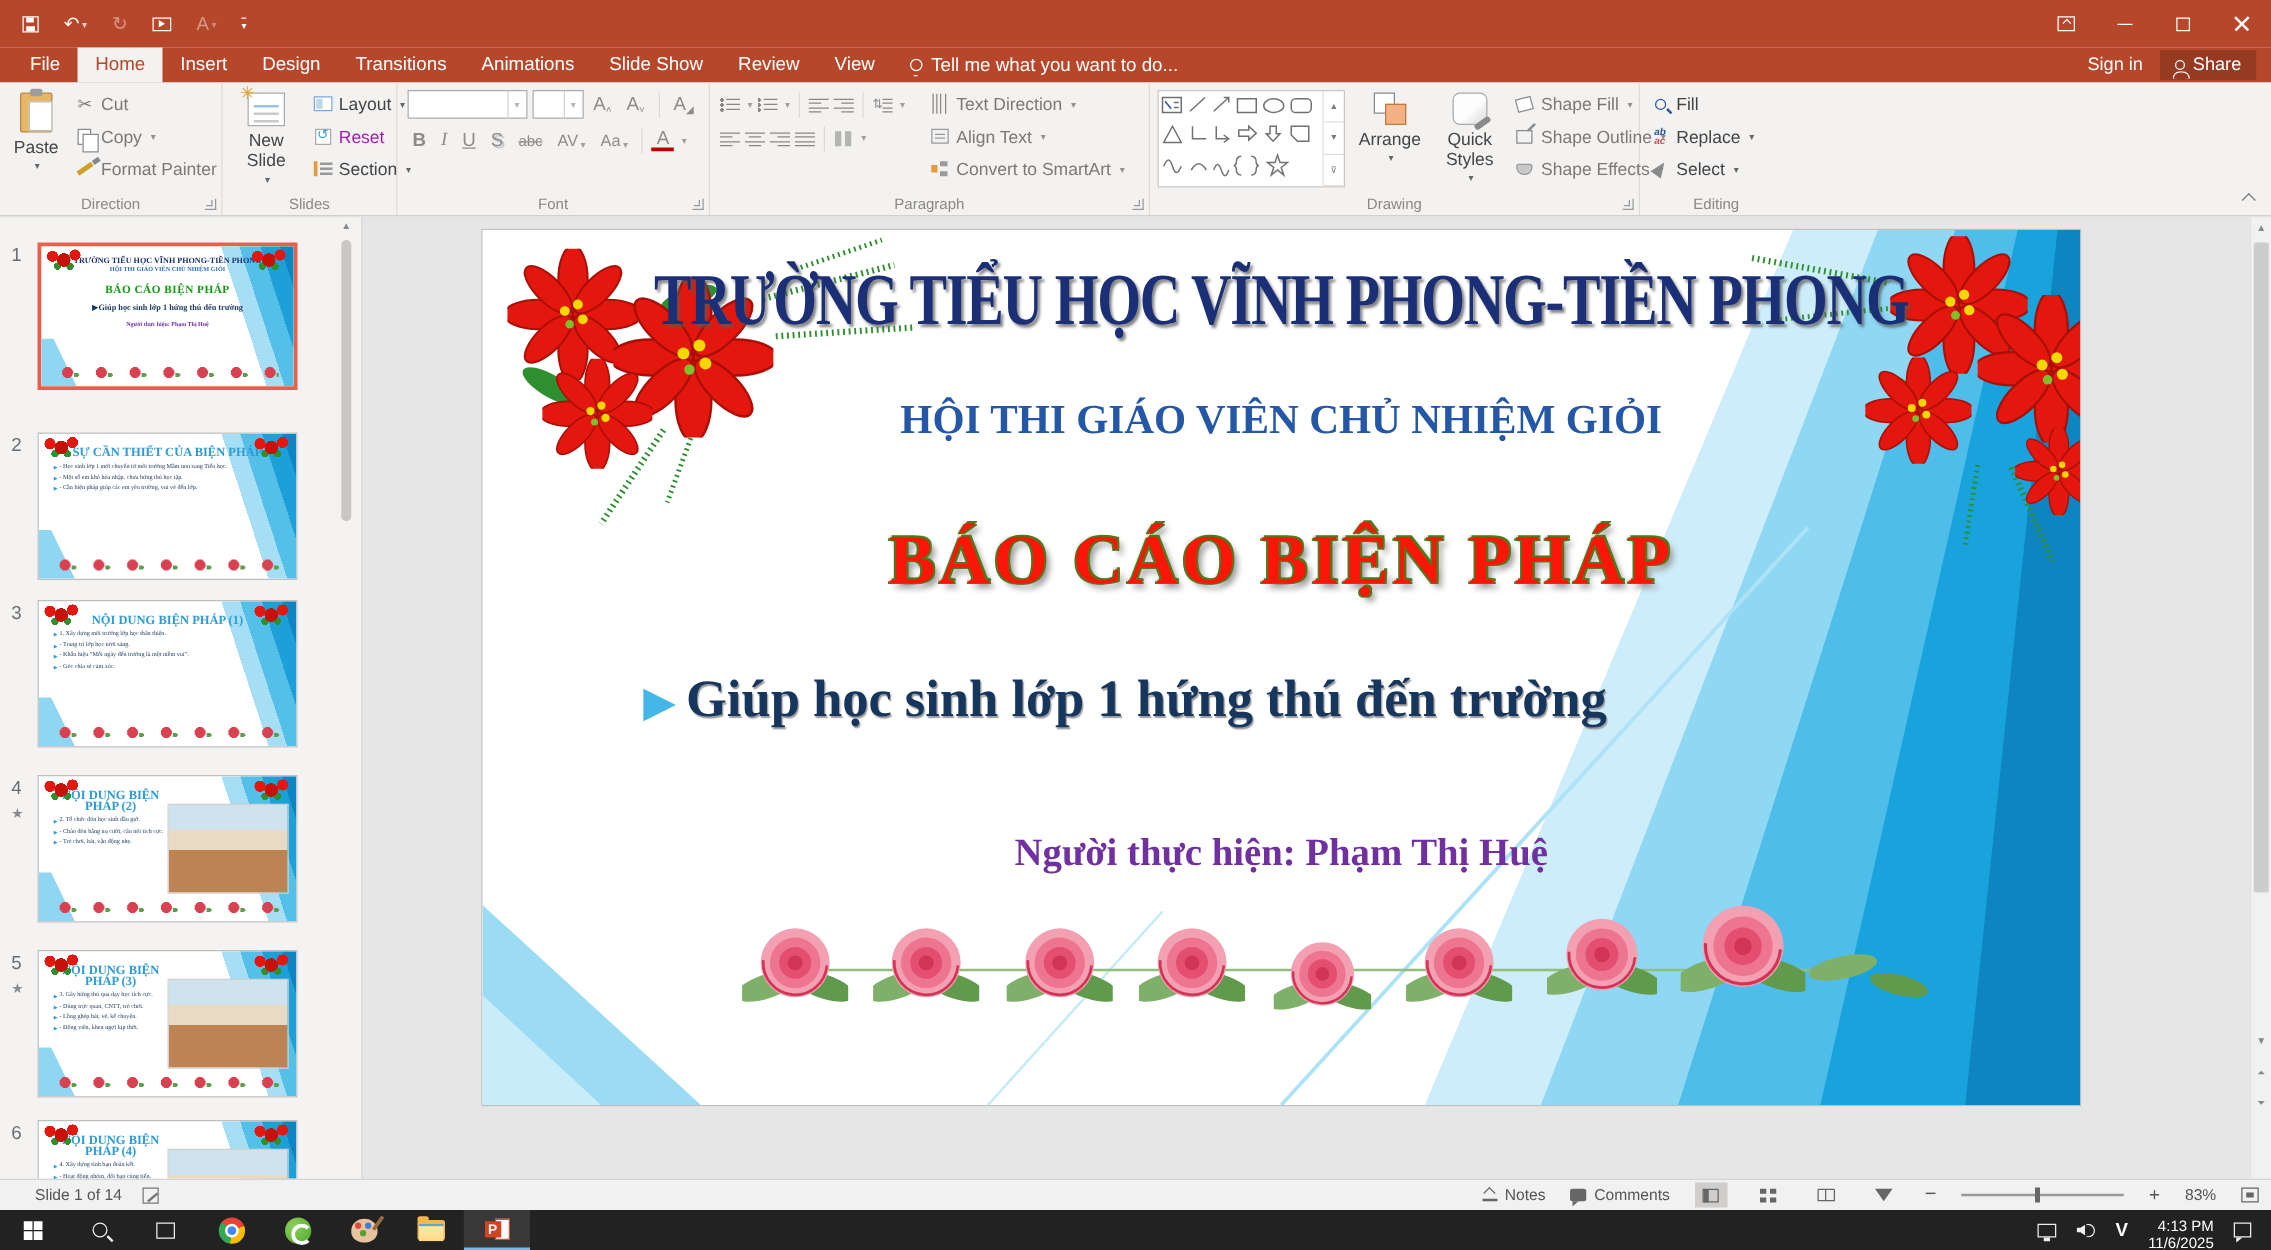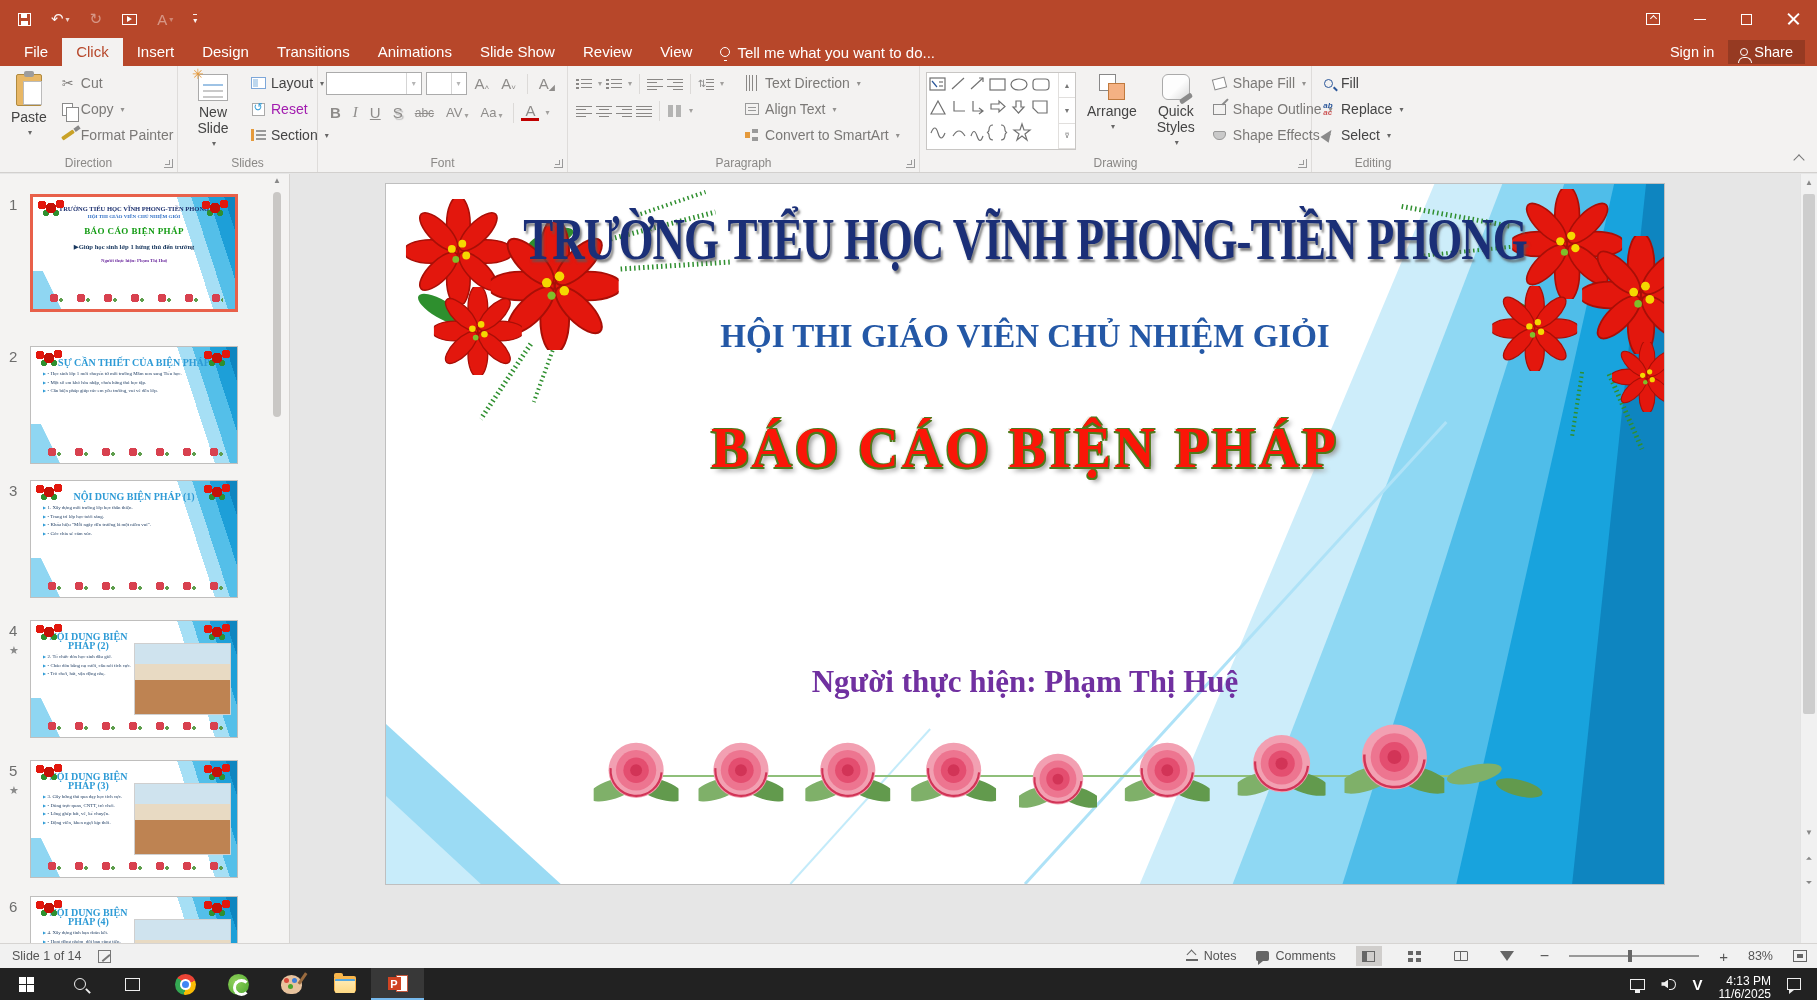--- a/index.html
+++ b/index.html
@@ -217,21 +217,21 @@
   .notes-pane span { font-size:15px; color:#7b7b7b; }
 
   .v-scroll { position:absolute; right:0; top:0; bottom:0; width:17px; background:#F1F1F1; border-left:1px solid #E3E3E3; }
   .vs-btn { position:absolute; left:0; width:16px; height:17px; display:flex; align-items:center; justify-content:center;
     font-size:8px; color:#888; }
   .vs-thumb { position:absolute; left:2px; top:20px; width:12px; height:520px; background:#CDCDCD; border-radius:2px; }
 
   
   .statusbar { position:absolute; left:0; bottom:32px; width:1817px; height:25px; background:#F1F1F1;
     border-top:1px solid #D6D4D2; display:flex; align-items:center; font-size:12.5px; color:#555; }
-  .sb-left { display:flex; align-items:center; gap:16px; padding-left:12px; }
+  .sb-left { display:flex; align-items:center; gap:16px; padding-left:12px;margin-left:16px; }
   .spell-ico { width:13px; height:13px; border:1.2px solid #777; position:relative; }
   .spell-ico::after { content:""; position:absolute; left:2px; top:6px; width:10px; height:1.5px; background:#777; transform:rotate(-40deg); }
   .sb-right { margin-left:auto; display:flex; align-items:center; gap:20px; padding-right:10px; }
   .sb-item { display:flex; align-items:center; gap:6px; }
   .notes-ico { width:12px; height:10px; border-bottom:2px solid #666; position:relative; }
   .notes-ico::after { content:""; position:absolute; left:2px; top:0; width:6px; height:6px;
     border-left:1.3px solid #666; border-top:1.3px solid #666; transform:rotate(45deg); }
   .comment-ico { width:13px; height:10px; background:#666; border-radius:2px; position:relative; }
   .comment-ico::after { content:""; position:absolute; left:2px; bottom:-4px; border-top:4px solid #666;
     border-right:5px solid transparent; }
@@ -320,21 +320,21 @@
         <span class="max-ico"></span>
       </span>
     <span class="winbtn">
         <span class="close-ico"></span>
       </span>
   </div>
 </div>
 
 <div class="tabrow">
   <span class="tab">File</span>
-  <span class="tab active">Click</span>
+  <span class="tab active">Home</span>
   <span class="tab">Insert</span>
   <span class="tab">Design</span>
   <span class="tab">Transitions</span>
   <span class="tab">Animations</span>
   <span class="tab">Slide Show</span>
   <span class="tab">Review</span>
   <span class="tab">View</span>
   <span class="tellme">
     <span class="bulb"></span>
     <span>Tell me what you want to do...</span>
@@ -868,20 +868,21 @@
           <use href="#rose" x="853" y="540" width="88" height="88"></use>
           <use href="#rose" x="960" y="528" width="100" height="100"></use>
           <ellipse cx="1090" cy="590" rx="28" ry="9" fill="#7FB069" transform="rotate(-12 1090 590)"></ellipse>
           <ellipse cx="1135" cy="604" rx="24" ry="8" fill="#629A4D" transform="rotate(14 1135 604)"></ellipse>
         </g>
       </svg>
 
       <div class="slide-text t-school">TRƯỜNG TIỂU HỌC VĨNH PHONG-TIỀN PHONG</div>
       <div class="slide-text t-contest">HỘI THI GIÁO VIÊN CHỦ NHIỆM GIỎI</div>
       <div class="slide-text t-title">BÁO CÁO BIỆN PHÁP</div>
+      <div class="slide-text t-sub"><span class="arr">▶</span><span>Giúp học sinh lớp 1 hứng thú đến trường</span></div>
       <div class="slide-text t-author">Người thực hiện: Phạm Thị Huệ</div>
     </div>
 
   </div>
 
   <div class="v-scroll">
     <span class="vs-btn" style="top:0">▲</span>
     <span class="vs-thumb"></span>
     <span class="vs-btn" style="top:650px">▼</span>
     <span class="vs-btn" style="top:676px">⏶</span>

